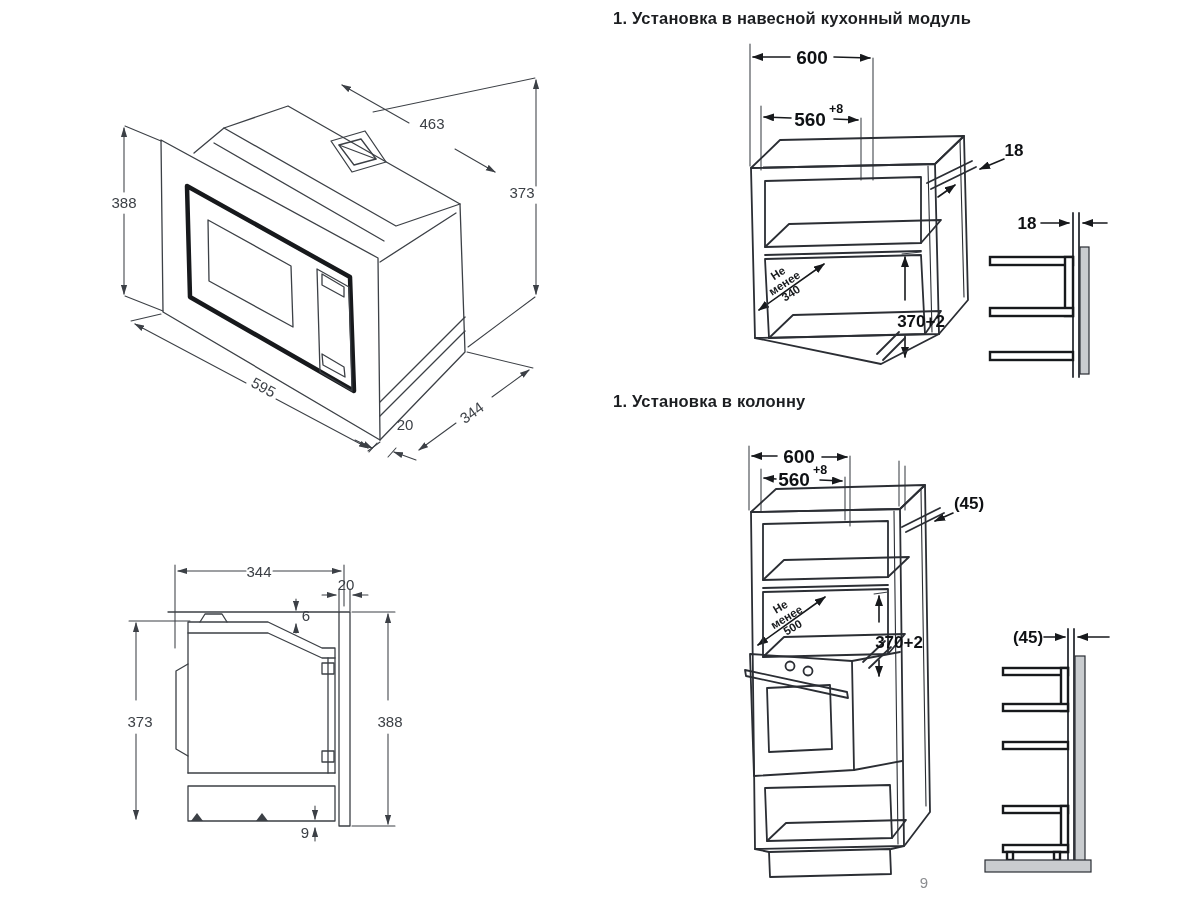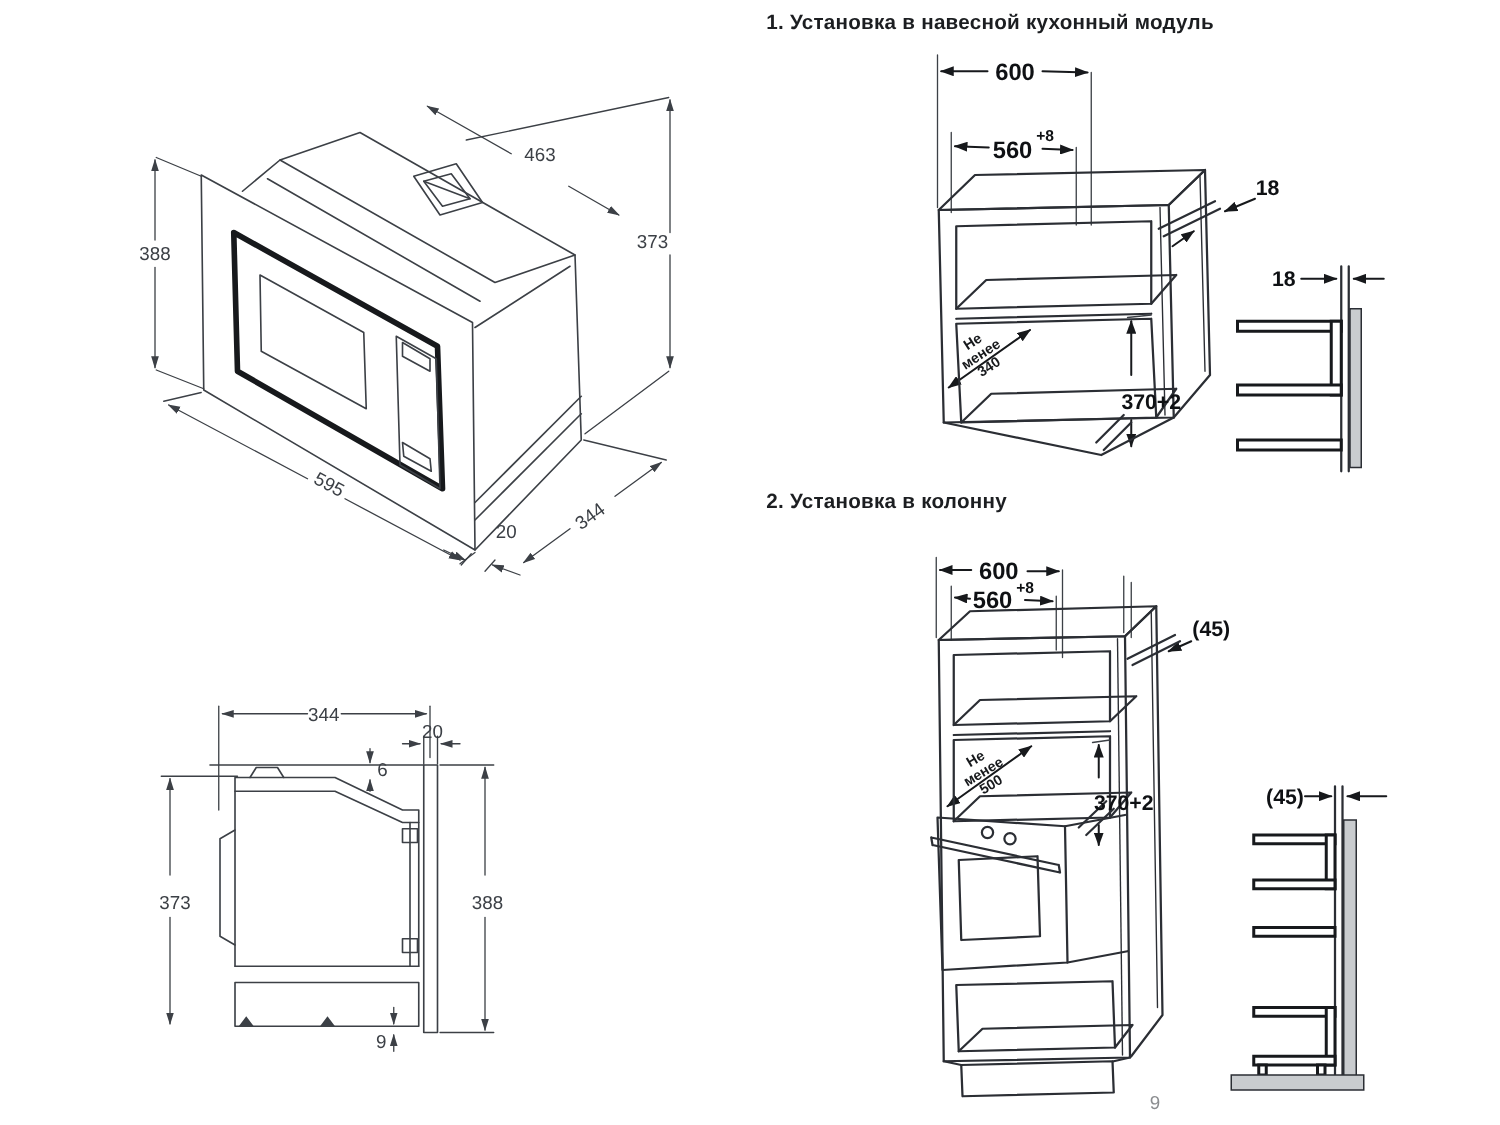--- a/index.html
+++ b/index.html
@@ -28,21 +28,21 @@
   text.sup  {font-size:12.5px;font-weight:bold;fill:#0f1114;}
   text.rot  {font-size:11.5px;font-weight:bold;fill:#17191c;}
   .mid{text-anchor:middle;}
 </style>
 </head>
 <body>
 
 <div class="page">
 
   <div class="sec-title t1">1. Установка в навесной кухонный модуль</div>
-  <div class="sec-title t2">2. Установка в колонну</div>
+  <div class="sec-title t2">1. Установка в колонну</div>
   <div class="pagenum">9</div>
 
   <svg width="1200" height="900" viewBox="0 0 1200 900">
     <defs>
       <marker id="ab" markerWidth="11" markerHeight="8" refX="10" refY="4" orient="auto-start-reverse" markerUnits="userSpaceOnUse">
         <path d="M0,0 L11,4 L0,8 Z" fill="#17191c"></path>
       </marker>
       <marker id="at" markerWidth="10" markerHeight="7" refX="9" refY="3.5" orient="auto-start-reverse" markerUnits="userSpaceOnUse">
         <path d="M0,0.4 L10,3.5 L0,6.6 Z" fill="#3c4046"></path>
       </marker>

